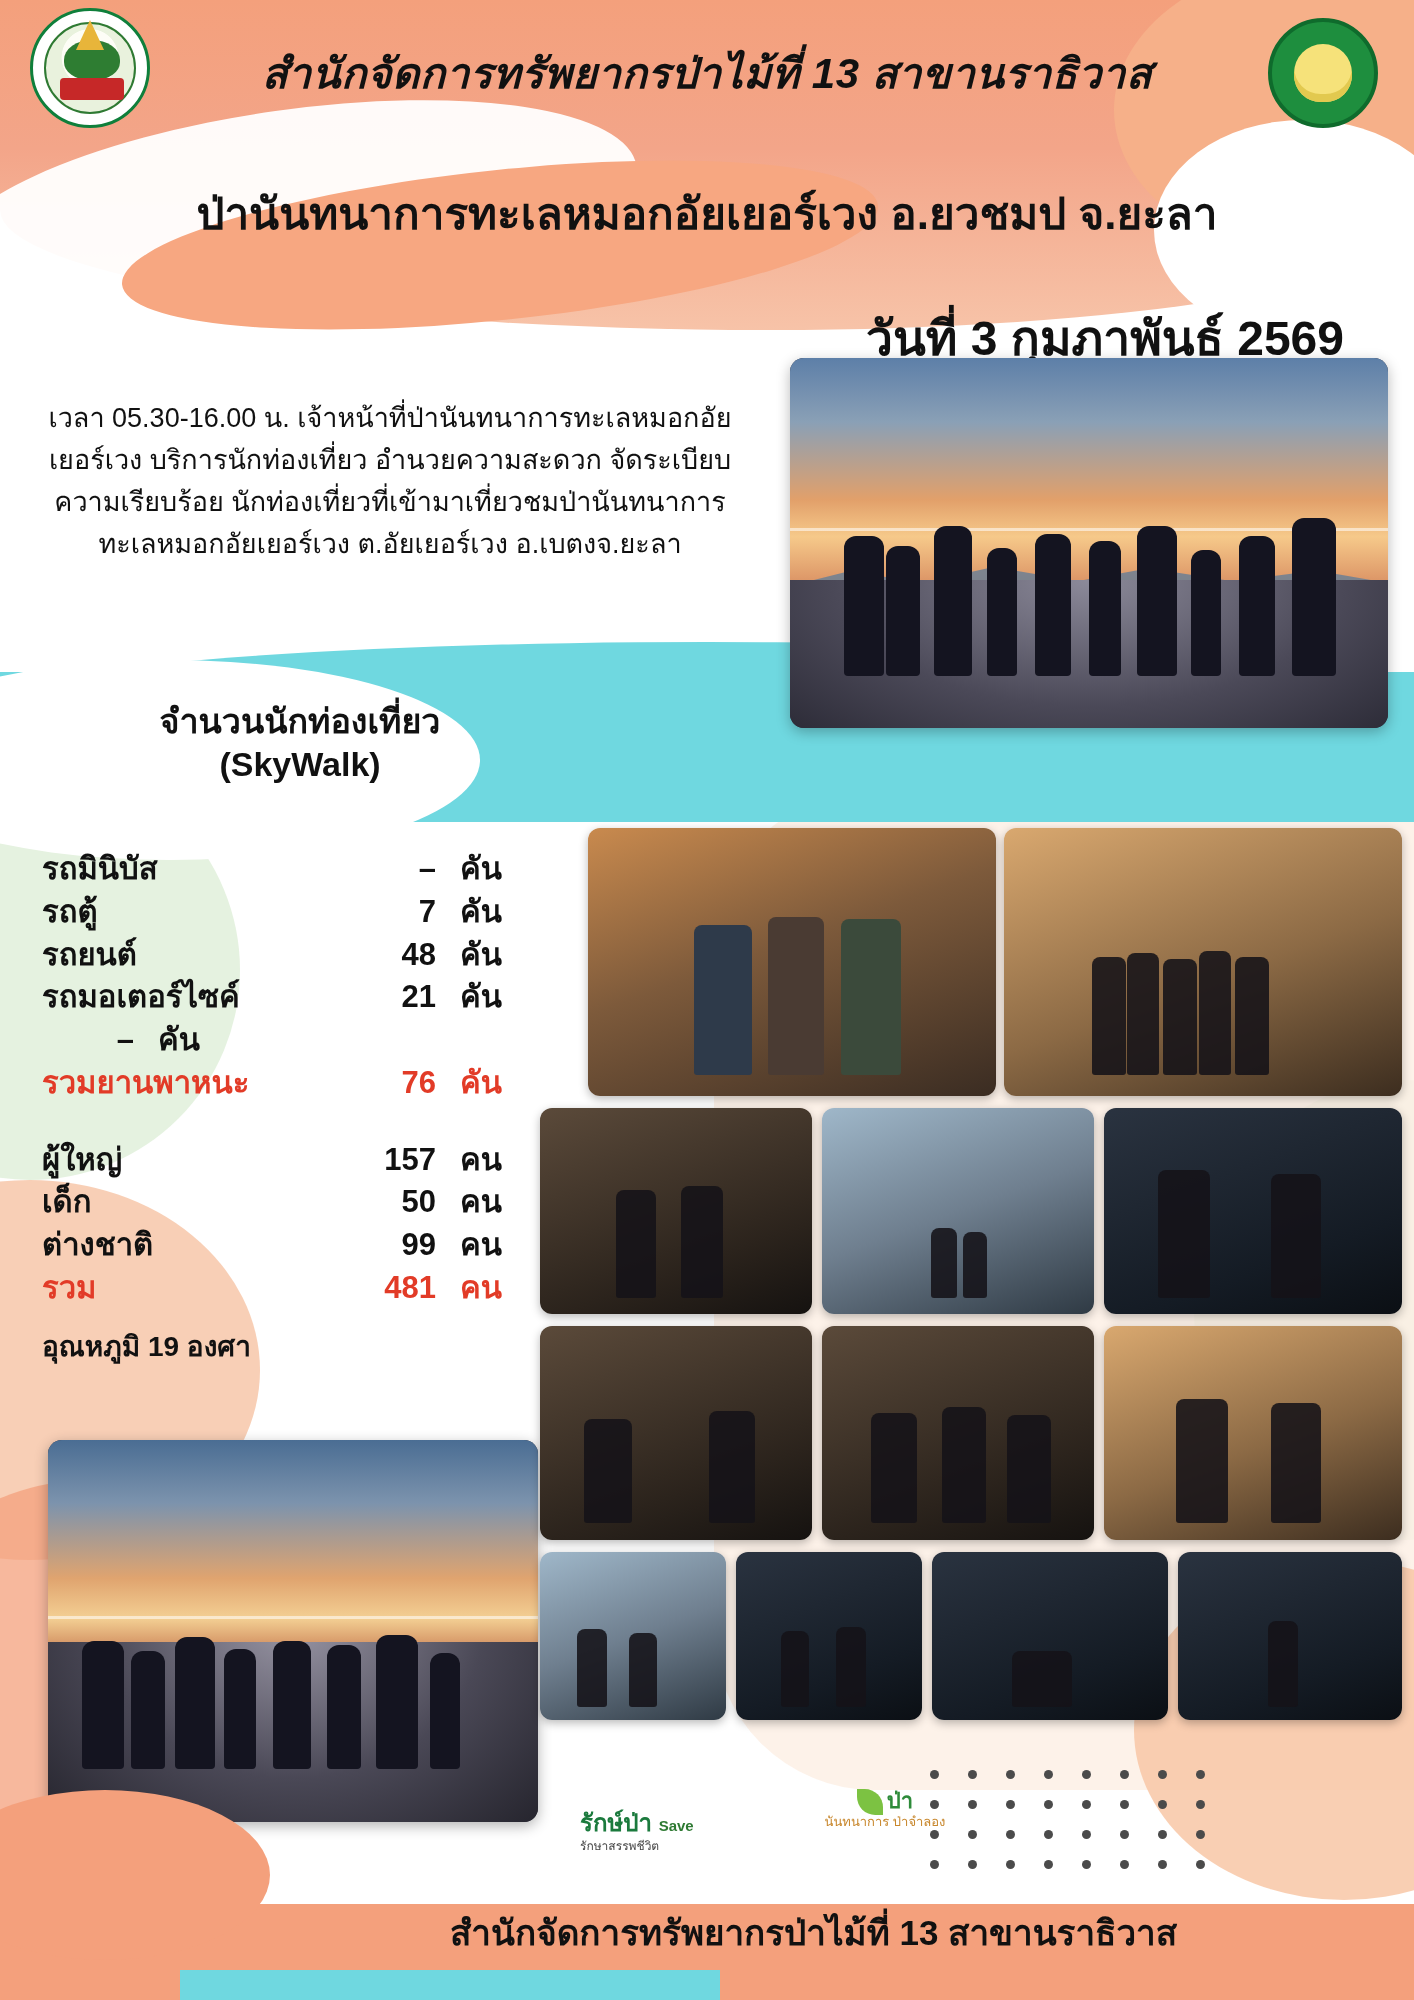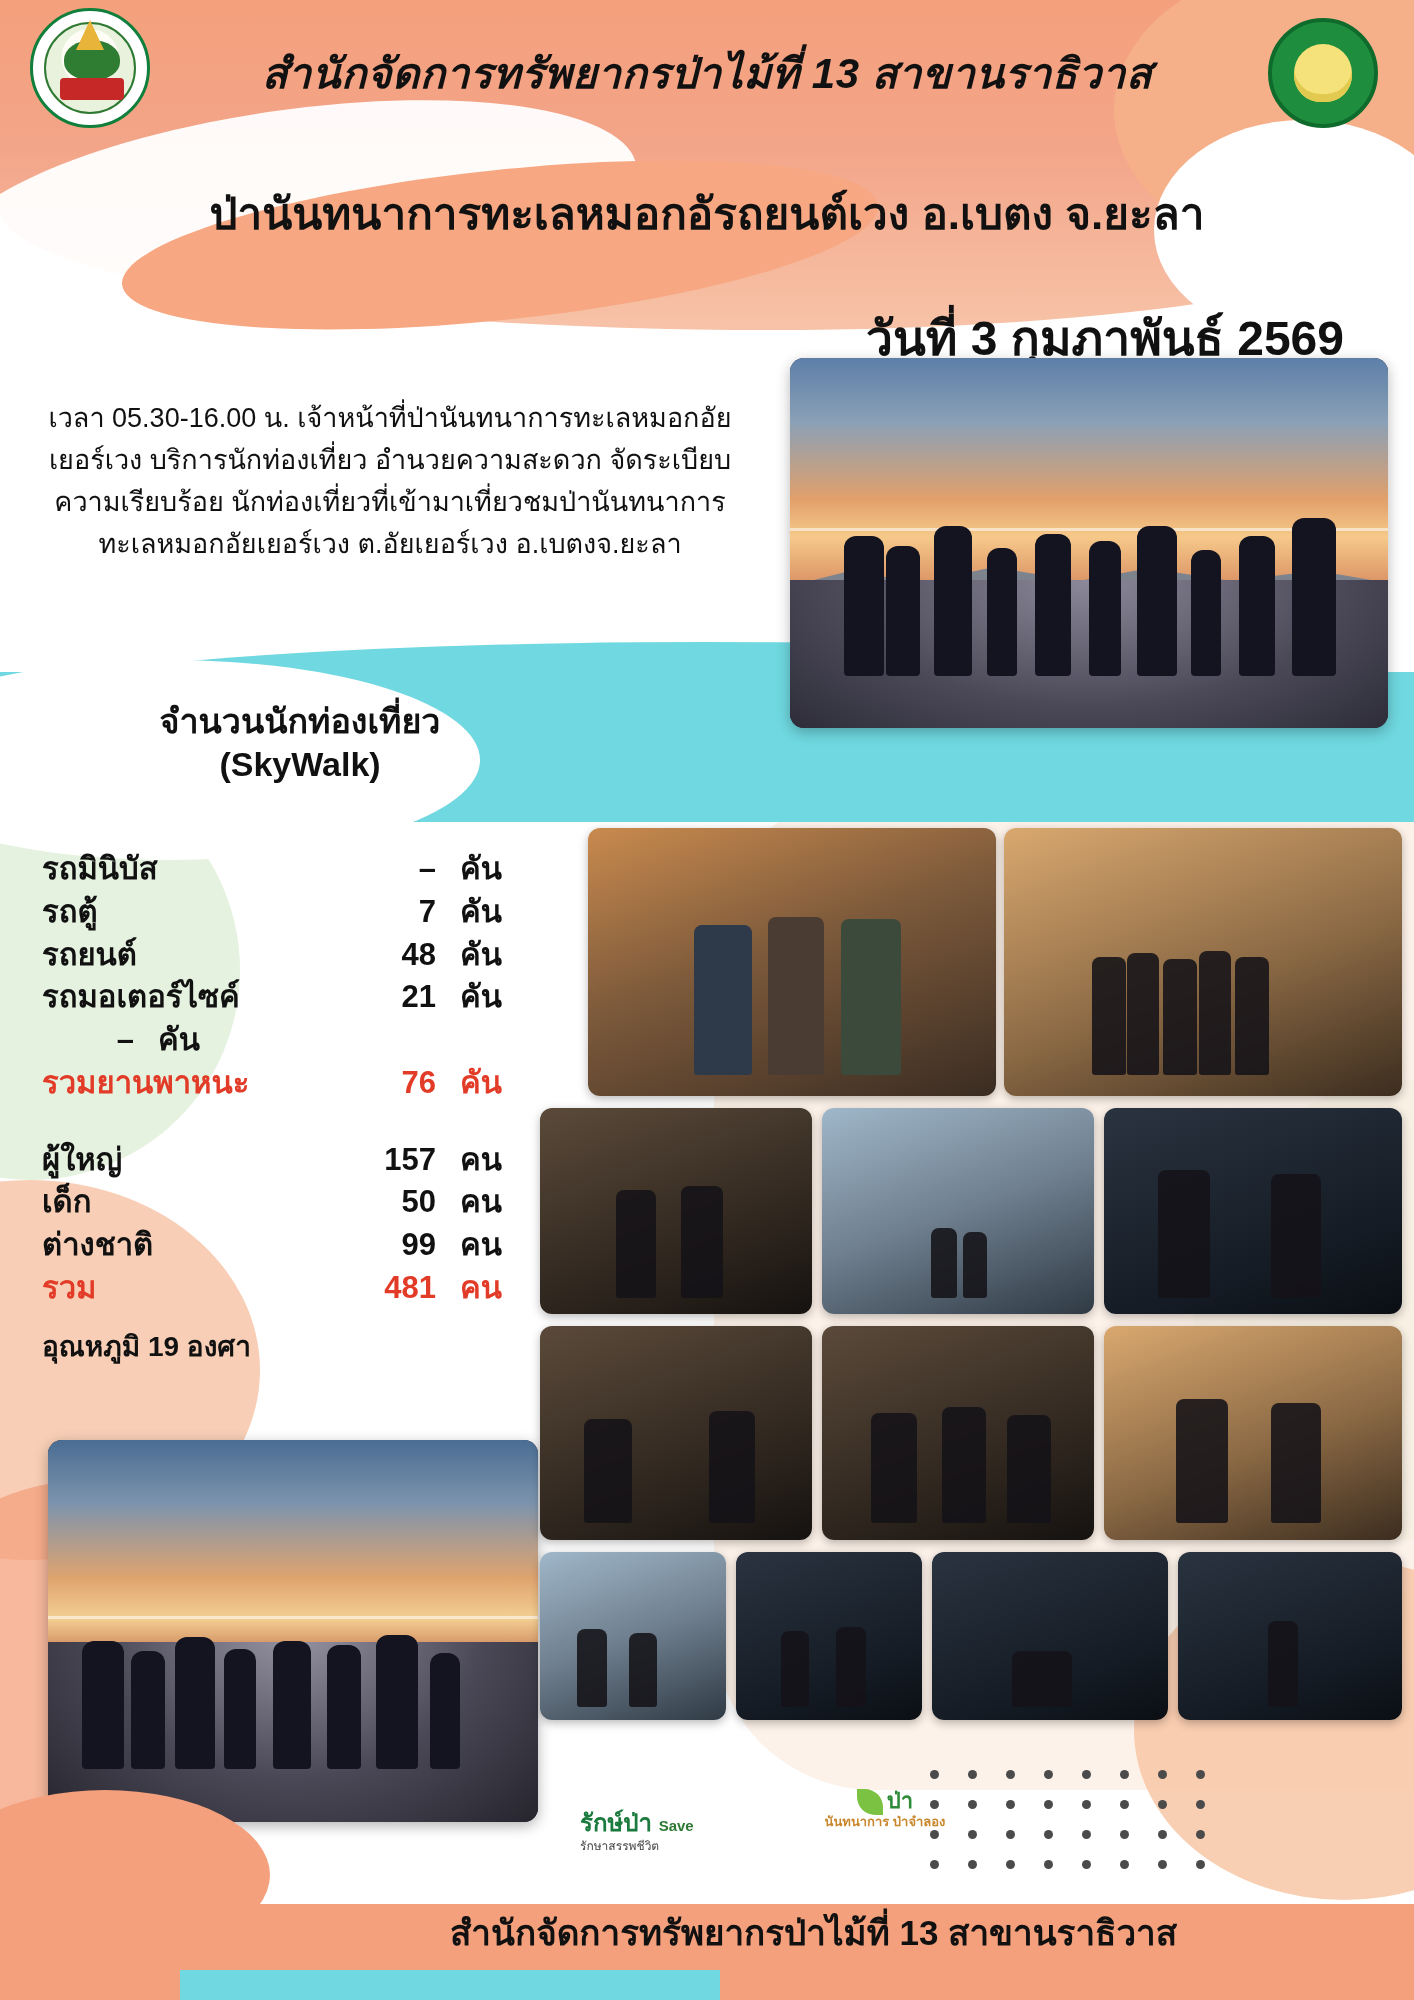--- a/index.html
+++ b/index.html
@@ -227,21 +227,21 @@
   }
   .logo-save .sub{font-size:12px;color:#444;font-weight:normal;margin-top:5px;}
   .logo-park {
     position:absolute;left:210px;top:0;width:190px;height:92px;
     font-size:22px;font-weight:bold;color:#2e8b3a;line-height:1.15;text-align:center;
   }
   .logo-park .leaf{
     display:inline-block;width:26px;height:26px;background:#7cc242;
     border-radius:0 70% 0 70%; vertical-align:middle;margin-right:4px;
   }
-  .logo-park .sub{font-size:13px;color:#c8872c;font-weight:bold;}
+  .logo-park .sub{font-size:13px;color:#c8872c;font-weight:normal;}
 
   
   .dots { position:absolute; left:930px; top:1770px; width:320px; height:120px; }
   .dots span{ position:absolute; width:9px;height:9px;border-radius:50%;background:#4b4b4b;}
 
   
   .footer-bar {
     position:absolute; left:0; bottom:0; width:1414px; height:96px;
     background:#f4a07c;
   }
@@ -282,21 +282,21 @@
       <div class="crest-inner">
         <div class="crest-emblem">
             <div class="crest-top-spike"></div>
           </div>
       </div>
     </div>
     <div class="rfd-logo">
       <div class="tree"></div>
     </div>
     <div class="org-title">สำนักจัดการทรัพยากรป่าไม้ที่ 13 สาขานราธิวาส</div>
-    <div class="main-title">ป่านันทนาการทะเลหมอกอัรถยนต์เวง อ.เบตง จ.ยะลา</div>
+    <div class="main-title">ป่านันทนาการทะเลหมอกอัยเยอร์เวง อ.ยวชมป จ.ยะลา</div>
   </div>
   <div class="date-line">วันที่ 3 กุมภาพันธ์ 2569</div>
 
   <div class="intro">เวลา 05.30-16.00 น. เจ้าหน้าที่ป่านันทนาการทะเลหมอกอัยเยอร์เวง บริการนักท่องเที่ยว อำนวยความสะดวก จัดระเบียบความเรียบร้อย นักท่องเที่ยวที่เข้ามาเที่ยวชมป่านันทนาการทะเลหมอกอัยเยอร์เวง ต.อัยเยอร์เวง อ.เบตงจ.ยะลา</div>
 
   <div class="hero-photo">
     <div class="sky"></div>
       <div class="mountains"></div>
       <div class="deck"></div>
       <div class="railing"></div>

